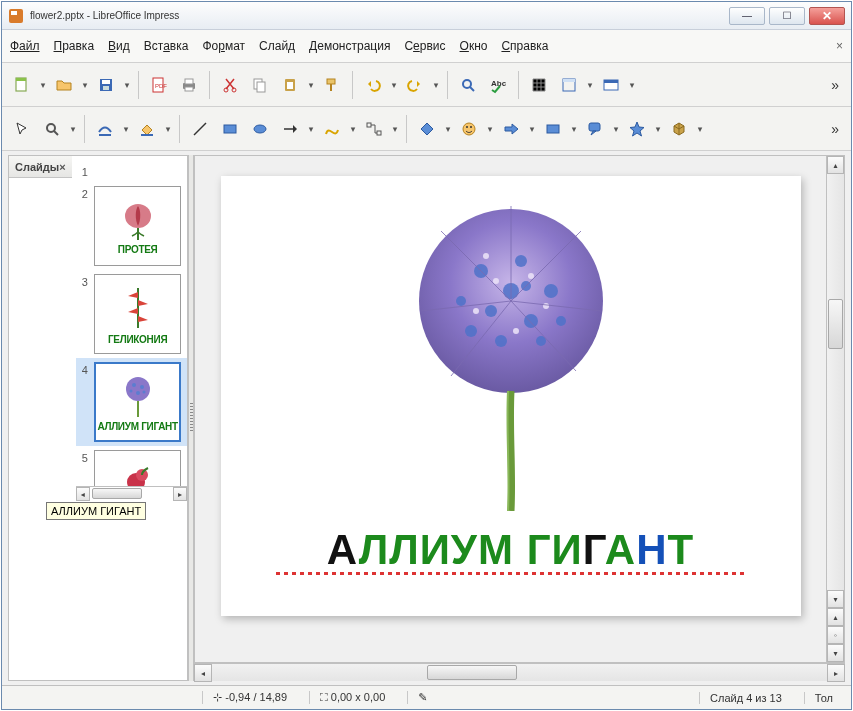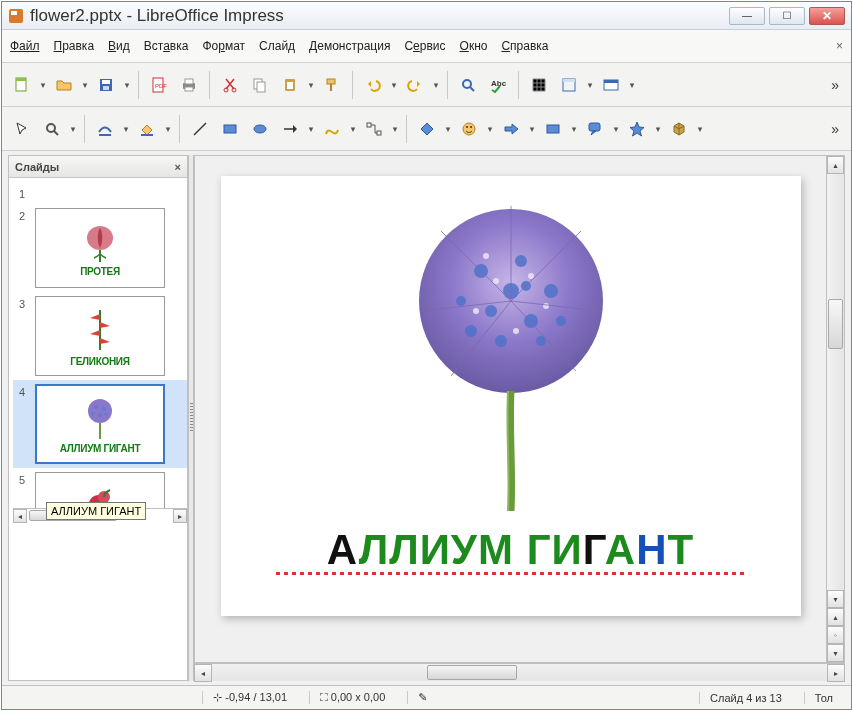--- a/index.html
+++ b/index.html
@@ -1,41 +1,41 @@
 <!DOCTYPE html>
 <html><head>
 <meta charset="utf-8">
 <style>
 * { margin: 0; padding: 0; box-sizing: border-box; font-family: "Segoe UI", Tahoma, sans-serif; }
 body { background: #fff; width: 853px; height: 711px; overflow: hidden; position: relative; }
 
 .window { border: 1px solid #6b8aae; width: 851px; height: 709px; margin: 1px; display: flex; flex-direction: column; background: #f0f0f0; }
 .titlebar { height: 28px; background: linear-gradient(#fdfdfd,#e8edf3); display: flex; align-items: center; padding: 0 6px; border-bottom: 1px solid #c8cfda; }
 .titlebar .app-icon { width: 16px; height: 16px; margin-right: 6px; }
-.titlebar .title { font-size: 17px; color: #333; flex: 1; }
+.titlebar .title { font-size: 10px; color: #333; flex: 1; }
 .winbtns { display: flex; gap: 4px; margin-left: auto; }
 .winbtn { width: 36px; height: 18px; border: 1px solid #a9b7c9; border-radius: 2px; background: linear-gradient(#fefefe,#dee6ef); display: flex; align-items: center; justify-content: center; font-size: 10px; color: #334; cursor: default; }
 .winbtn.close { background: linear-gradient(#f5a09a,#d9534f); border-color:#b25450; color:#fff; font-weight:bold;}
 .winbtn.close span{font-size:12px;}
 
 .menubar { height: 26px; background:#f8f8f6; border-bottom:1px solid #d0d0d0; display:flex; align-items:center; padding:16px 8px; font-size:12px; color:#222; }
 .menubar span { margin-right: 14px; cursor: default; }
 .menubar span u { text-decoration: underline; }
 .menubar .x { margin-left:auto; margin-right:0; color:#666;}
 
 .toolbar { height: 44px; background:#f3f3f1; border-bottom:1px solid #d0d0d0; display:flex; align-items:center; padding:0 6px; gap:2px; }
 .tbtn { width:28px; height:28px; border:1px solid transparent; border-radius:3px; display:flex; align-items:center; justify-content:center; cursor:default; position:relative;}
 .tbtn svg{width:18px;height:18px;}
 .dd { width:10px; display:flex;align-items:center;justify-content:center;color:#555;font-size:9px;}
 .sep { width:1px; height:28px; background:#c8c8c8; margin:0 4px;}
 .overflow { margin-left:auto; font-size:14px; color:#333; padding:0 6px;}
 
 .workarea { flex:1; display:flex; background:#f0f0f0; overflow:hidden; }
 
-.panel { width: 180px; background:#fff; border:1px solid #c0c0c0; margin:4px 0 4px 6px; display:flex; flex-direction:column; }
+.panel { width: 180px; background:#fff; border:1px solid #c0c0c0; margin:4px 0 4px 6px; display:flex; }
 .panel-head { height:22px; background:linear-gradient(#f6f6f4,#e6e6e4); border-bottom:1px solid #c4c4c4; display:flex; align-items:center; padding:0 6px; font-size:11px; font-weight:bold; color:#444;}
 .panel-head .close { margin-left:auto; font-size:11px; color:#555; cursor:default;}
 .slide-list { flex:1; overflow:hidden; padding:4px 0 4px 4px; }
 
 .thumb-box { display:flex; align-items:flex-start; padding:4px 6px; gap:6px; position:relative;}
 .thumb-box .num { font-size:11px; color:#555; width:10px; padding-top:2px;}
 .thumb { width:130px; height:80px; background:#fff; border:1px solid #9a9a9a; display:flex; flex-direction:column; align-items:center; justify-content:center; font-size:10px; font-weight:bold; color:#147a14; }
 .thumb-box.selected { background:#d0e3f8; }
 .thumb-box.selected .thumb { border:2px solid #3a79c9; }
 .thumb .mini-label { font-size:10px; margin-top:2px; letter-spacing:-0.3px; }
@@ -487,21 +487,21 @@
         <div class="sc-track">
             <div class="sc-thumb" style="left:35%;width:90px;"></div>
           </div>
         <div class="sc-btn" style="width:18px;">▸</div>
       </div>
     </div>
   </div>
 
   <div class="statusbar">
     <span class="cell" style="width:180px;"></span>
-    <span class="cell">⊹ <span>-0,94 / 13,01</span></span>
+    <span class="cell">⊹ <span>-0,94 / 14,89</span></span>
     <span class="cell">⛶ <span>0,00 x 0,00</span></span>
     <span class="cell" style="width:40px;">✎</span>
     <span class="cell right">Слайд 4 из 13</span>
     <span class="cell">Тол</span>
   </div>
 
 </div>
 
 <div class="tooltip">АЛЛИУМ ГИГАНТ</div>
 

